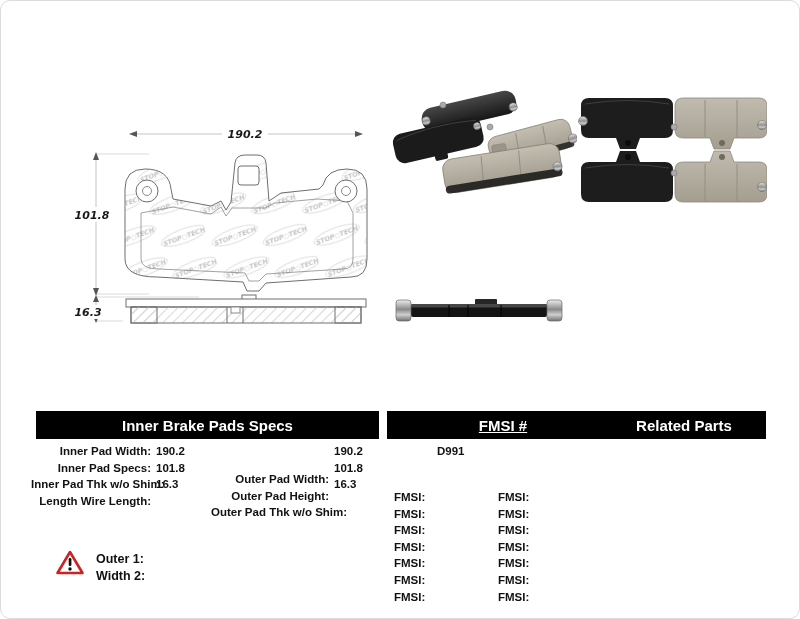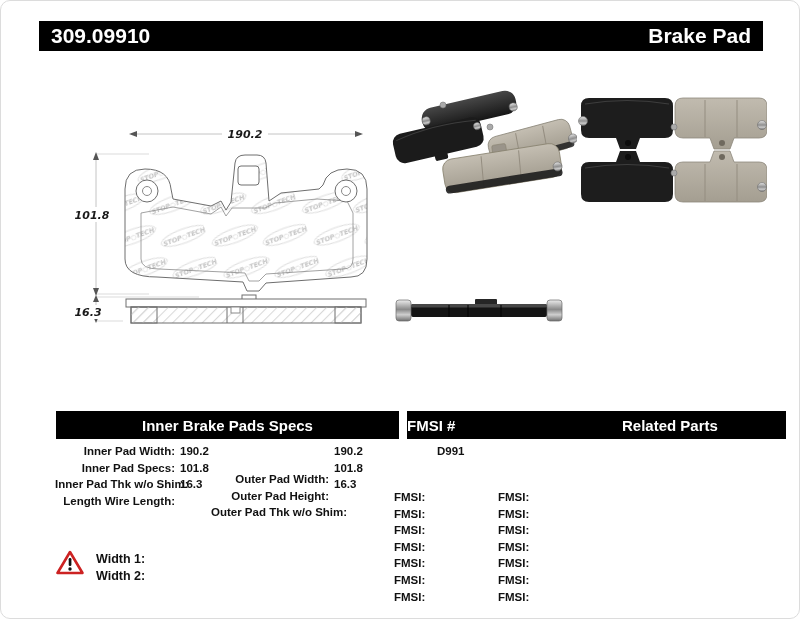--- a/index.html
+++ b/index.html
@@ -4,28 +4,28 @@
 <style>
   html,body{margin:0;padding:0;background:#fff;}
   .page{position:relative;width:800px;height:619px;background:#fff;
         font-family:"Liberation Sans",sans-serif;border:1px solid #dcdcdc;
         border-radius:10px;box-sizing:border-box;overflow:hidden;}
   .titlebar{position:absolute;left:38px;top:20px;width:724px;height:30px;background:#000;
             color:#fff;display:flex;justify-content:space-between;align-items:center;
             padding:0 12px;box-sizing:border-box;font-size:21px;font-weight:bold;}
   .abs{position:absolute;}
   .thead{position:absolute;top:410px;height:28px;background:#000;color:#fff;font-weight:bold;
-         font-size:15px;display:flex;align-items:center;margin-left:20px;}
+         font-size:15px;display:flex;align-items:center;justify-content:center;}
   #th-specs{left:35px;width:343px;}
   #th-specs .half{flex:1;text-align:center;}
-  #th-fmsi{left:386px;width:232px;}
+  #th-fmsi{left:386px;width:232px;text-decoration:underline;}
   #th-related{left:601px;width:164px;}
   .spec-col{position:absolute;top:442px;font-size:11.5px;font-weight:bold;color:#111;}
   .srow{display:flex;height:16.6px;line-height:16.6px;white-space:nowrap;}
-  #col-inner{left:30px;width:170px;margin-left:24px;}
+  #col-inner{left:30px;width:170px;}
   #col-inner .lbl{width:120px;text-align:right;}
   #col-outer{left:210px;width:170px;}
   #col-outer .lbl{width:118px;text-align:right;margin-top:28px;}
   .fmsi-col .lbl{width:38px;text-align:left;margin-top:46px;}
   .fmsi-col .val{padding-left:4px;}
   #col-fmsi1{left:393px;width:100px;}
   #col-fmsi2{left:497px;width:95px;}
   #col-related{left:603px;width:160px;}
   .srow .val{padding-left:5px;}
   .notes{position:absolute;left:95px;top:550px;font-size:12.5px;font-weight:bold;
@@ -33,24 +33,20 @@
   svg text.dim{font-family:"DejaVu Sans",sans-serif;font-size:11px;font-weight:bold;
                font-style:italic;fill:#1a1a1a;}
   svg text.wm{font-family:"DejaVu Sans",sans-serif;font-size:6.5px;font-weight:bold;
               font-style:italic;fill:#c3c3c3;}
 </style>
 </head>
 <body>
 
 <div class="page">
 
-  <div class="titlebar">
-    <span>309.09910</span>
-    <span>Brake Pad</span>
-  </div>
 
   <svg class="abs" style="left:58px;top:108px;" width="325" height="230" viewBox="0 0 325 230">
     <defs>
       <pattern id="wm" width="96" height="34" patternUnits="userSpaceOnUse" patternTransform="rotate(-20)">
         <ellipse cx="26" cy="9" rx="24" ry="7" fill="none" stroke="#d4d4d4" stroke-width="0.8"></ellipse>
         <text class="wm" x="26" y="11.5" text-anchor="middle">STOP○TECH</text>
         <ellipse cx="74" cy="26" rx="24" ry="7" fill="none" stroke="#d4d4d4" stroke-width="0.8"></ellipse>
         <text class="wm" x="74" y="28.5" text-anchor="middle">STOP○TECH</text>
       </pattern>
       <pattern id="hatch" width="7" height="7" patternUnits="userSpaceOnUse" patternTransform="rotate(45)">
@@ -323,17 +319,17 @@
     </div>
   </div>
 
 
   <svg class="abs" style="left:54px;top:548px;" width="30" height="28" viewBox="0 0 30 28">
     <path d="M15,3 L27.5,24 L2.5,24 Z" fill="#fff" stroke="#cc2222" stroke-width="2.6" stroke-linejoin="round"></path>
     <rect x="13.7" y="9" width="2.7" height="8" rx="1.2" fill="#111"></rect>
     <circle cx="15" cy="20" r="1.7" fill="#111"></circle>
   </svg>
   <div class="notes">
-    <div>Width 1:</div>
+    <div>Outer 1:</div>
     <div>Width 2:</div>
   </div>
 
 </div>
 
 </body></html>

